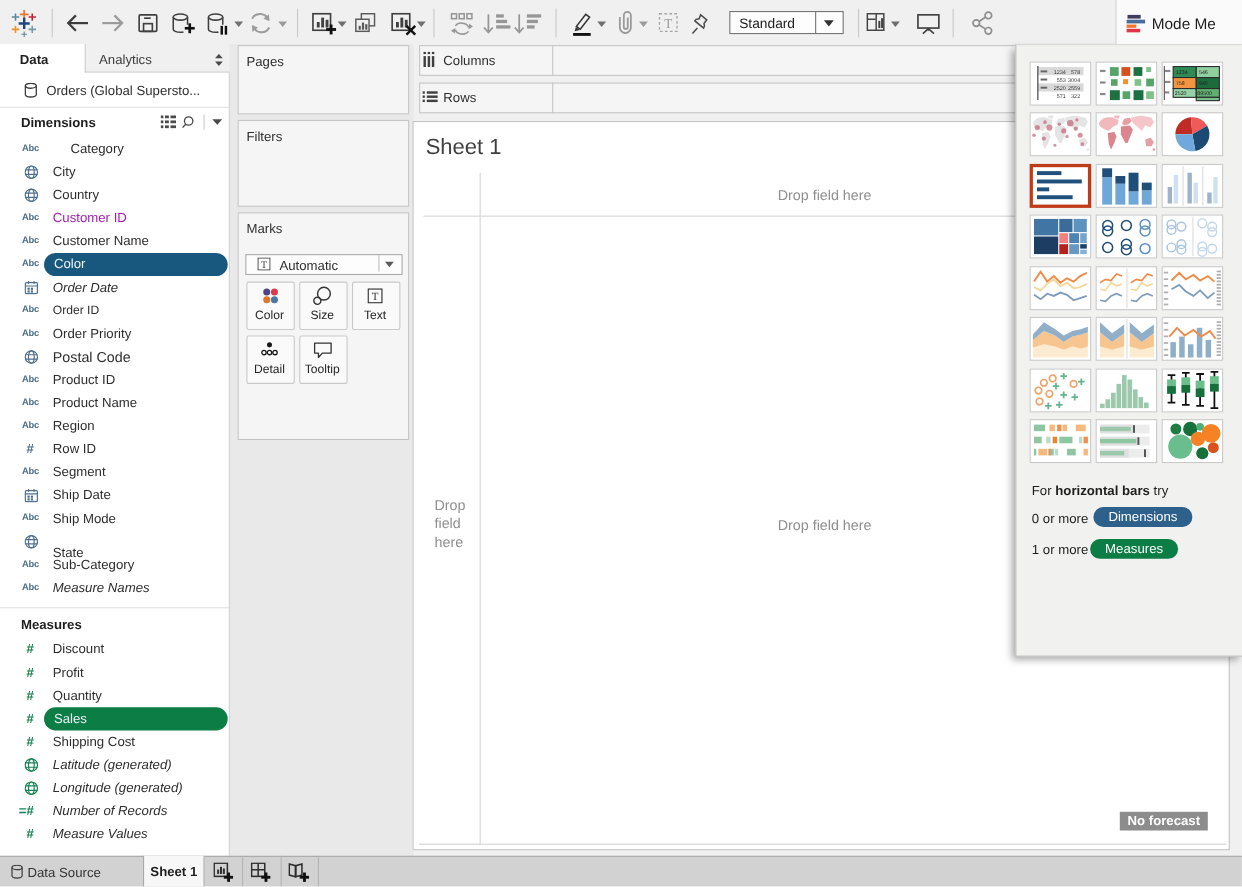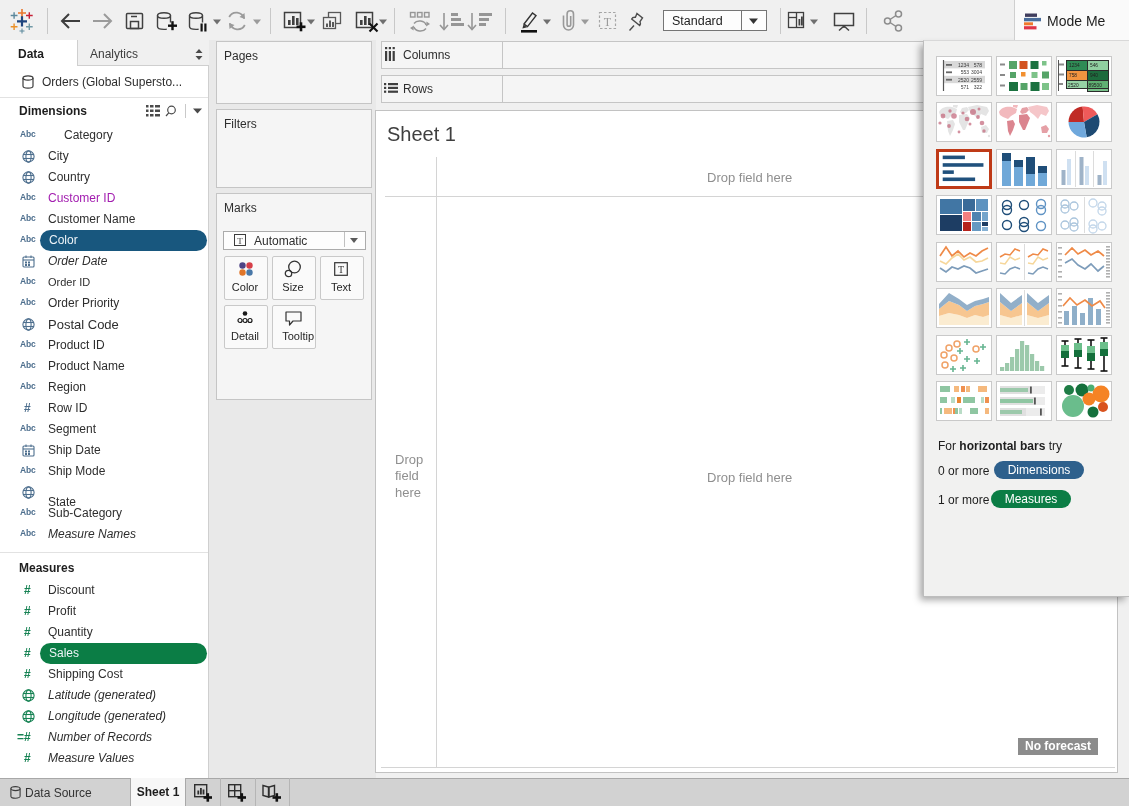--- a/index.html
+++ b/index.html
@@ -426,21 +426,21 @@
   <circle cx="8" cy="2.5" r="2.3" fill="#1a1a1a"></circle>
   <circle cx="3" cy="9.5" r="2" fill="none" stroke="#1a1a1a" stroke-width="1.2"></circle>
   <circle cx="8" cy="9.5" r="2" fill="none" stroke="#1a1a1a" stroke-width="1.2"></circle>
   <circle cx="13" cy="9.5" r="2" fill="none" stroke="#1a1a1a" stroke-width="1.2"></circle>
 </svg>
 <div class="abs" style="left:224px;top:330px;width:42px;text-align:center;font-size:11px;color:#262626;">Detail</div>
 
 <svg class="abs" style="left:285px;top:311px;" width="17" height="15" viewBox="0 0 17 15">
   <path d="M1 1h15v9H8l-3.5 4v-4H1z" fill="none" stroke="#333" stroke-width="1.2" stroke-linejoin="round"></path>
 </svg>
-<div class="abs" style="left:272px;top:330px;width:42px;text-align:right;font-size:11px;color:#262626;">Tooltip</div>
+<div class="abs" style="left:272px;top:330px;width:42px;text-align:center;font-size:11px;color:#262626;">Tooltip</div>
 
 <div class="abs" style="left:381px;top:41px;width:735px;height:26px;background:#f5f5f5;border:1px solid #c5c5c5;"></div>
 <div class="abs" style="left:502px;top:41px;width:1px;height:28px;background:#c5c5c5;"></div>
 <svg class="abs" style="left:384px;top:47px;" width="12" height="14" viewBox="0 0 12 14">
   <g fill="#3f3f3f">
     <rect x="1" y="0" width="2.2" height="2.2"></rect>
       <rect x="4.8" y="0" width="2.2" height="2.2"></rect>
       <rect x="8.6" y="0" width="2.2" height="2.2"></rect>
     <rect x="1" y="4" width="2.2" height="10"></rect>
       <rect x="4.8" y="4" width="2.2" height="10"></rect>

